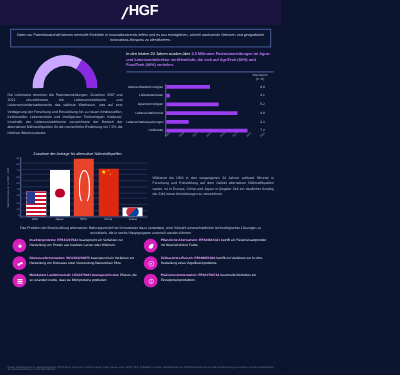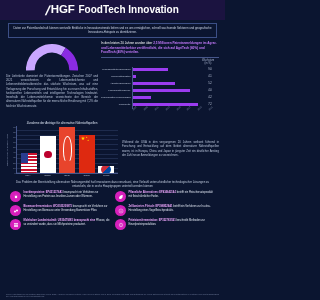--- a/index.html
+++ b/index.html
@@ -105,21 +105,20 @@
 </head>
 <body>
 
 <div class="page">
 
   <div class="header">
     <div class="hgf-logo">
       <span class="hgf-slash">/</span>
       <span class="hgf-word">HGF</span>
     </div>
-    <div class="header-title">FoodTech Innovation</div>
   </div>
 
   <div class="intro">
     <p>Daten zur Patentlandschaft können wertvolle Einblicke in Innovationstrends liefern und es uns ermöglichen, schnell wachsende Sektoren und geografische Innovations-Hotspots zu identifizieren.</p>
   </div>
 
   <div class="sec1">
     <div class="sec1-left">
       <div class="donut-wrap">
         <svg width="52" height="30" viewBox="0 0 100 58">

